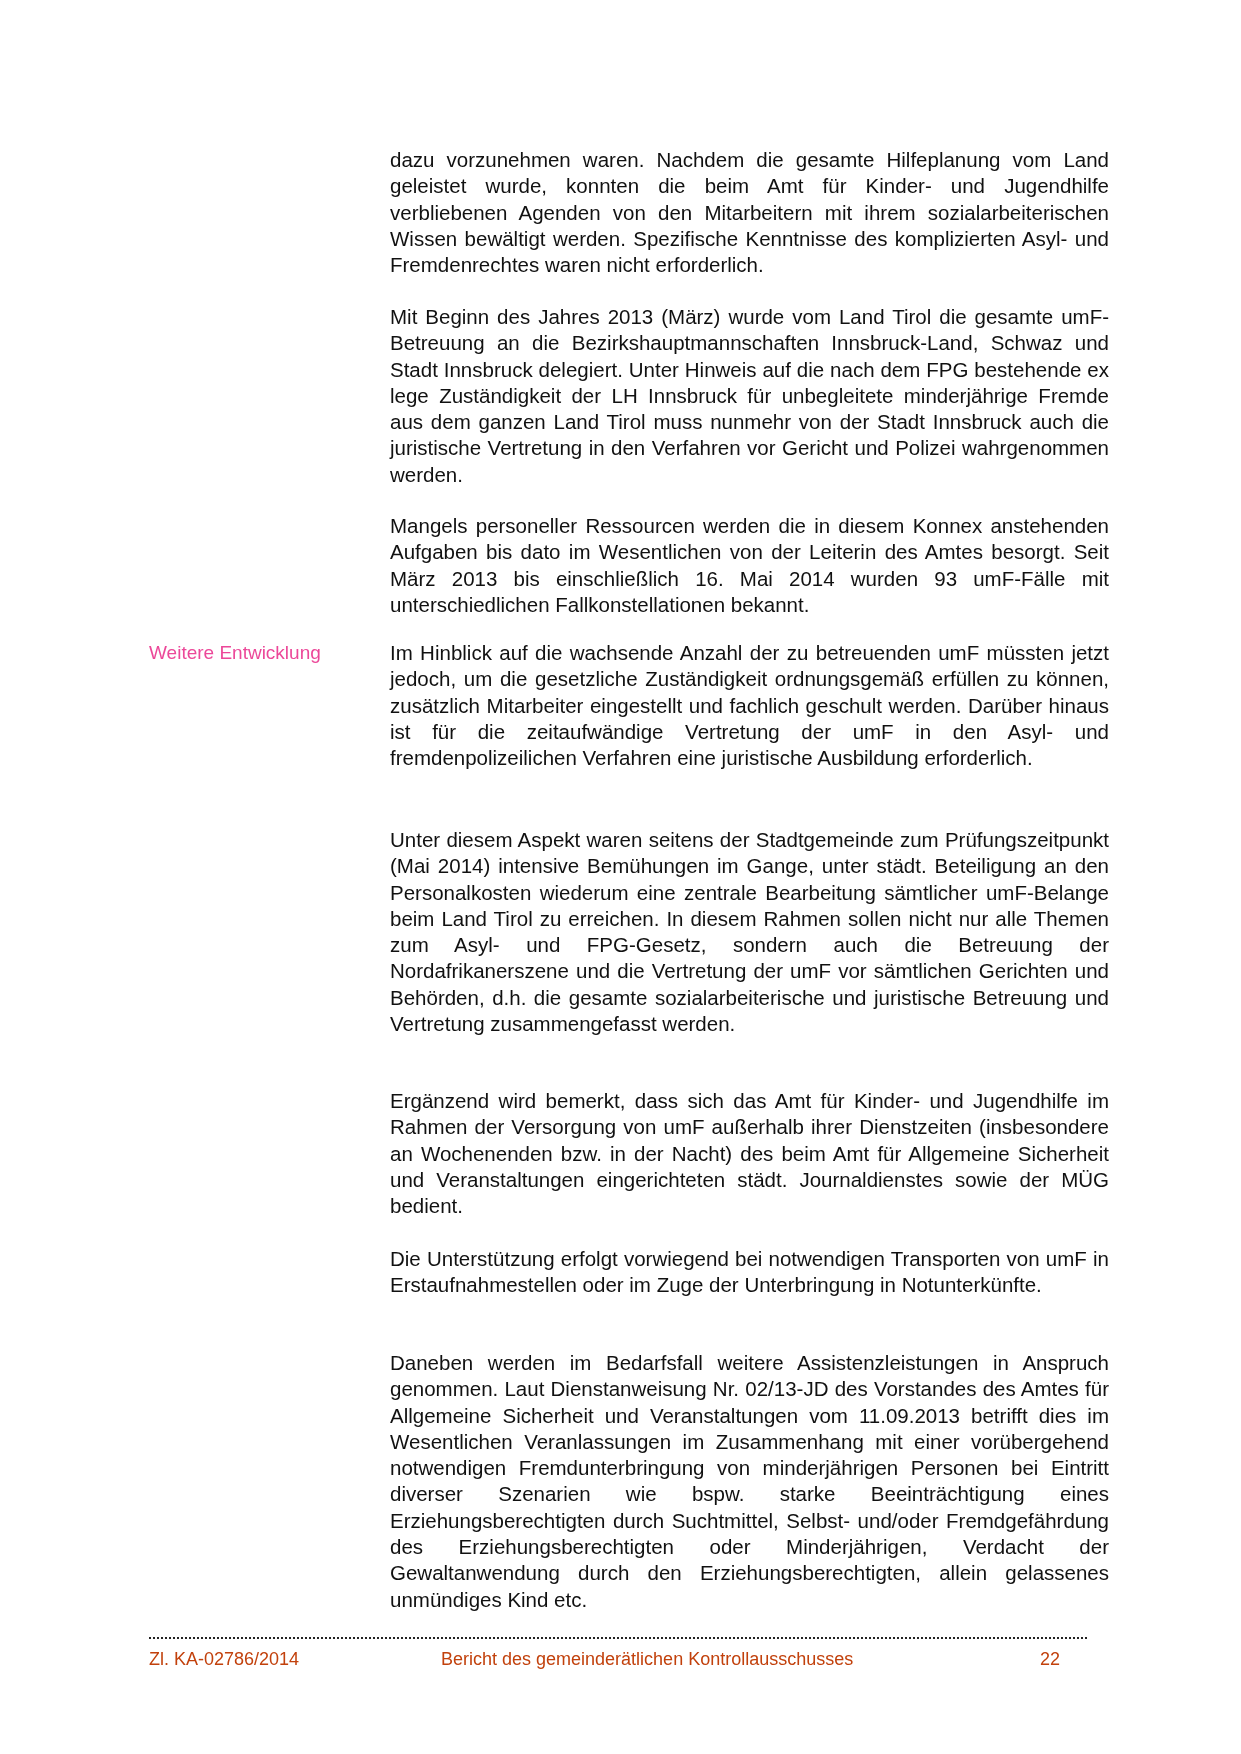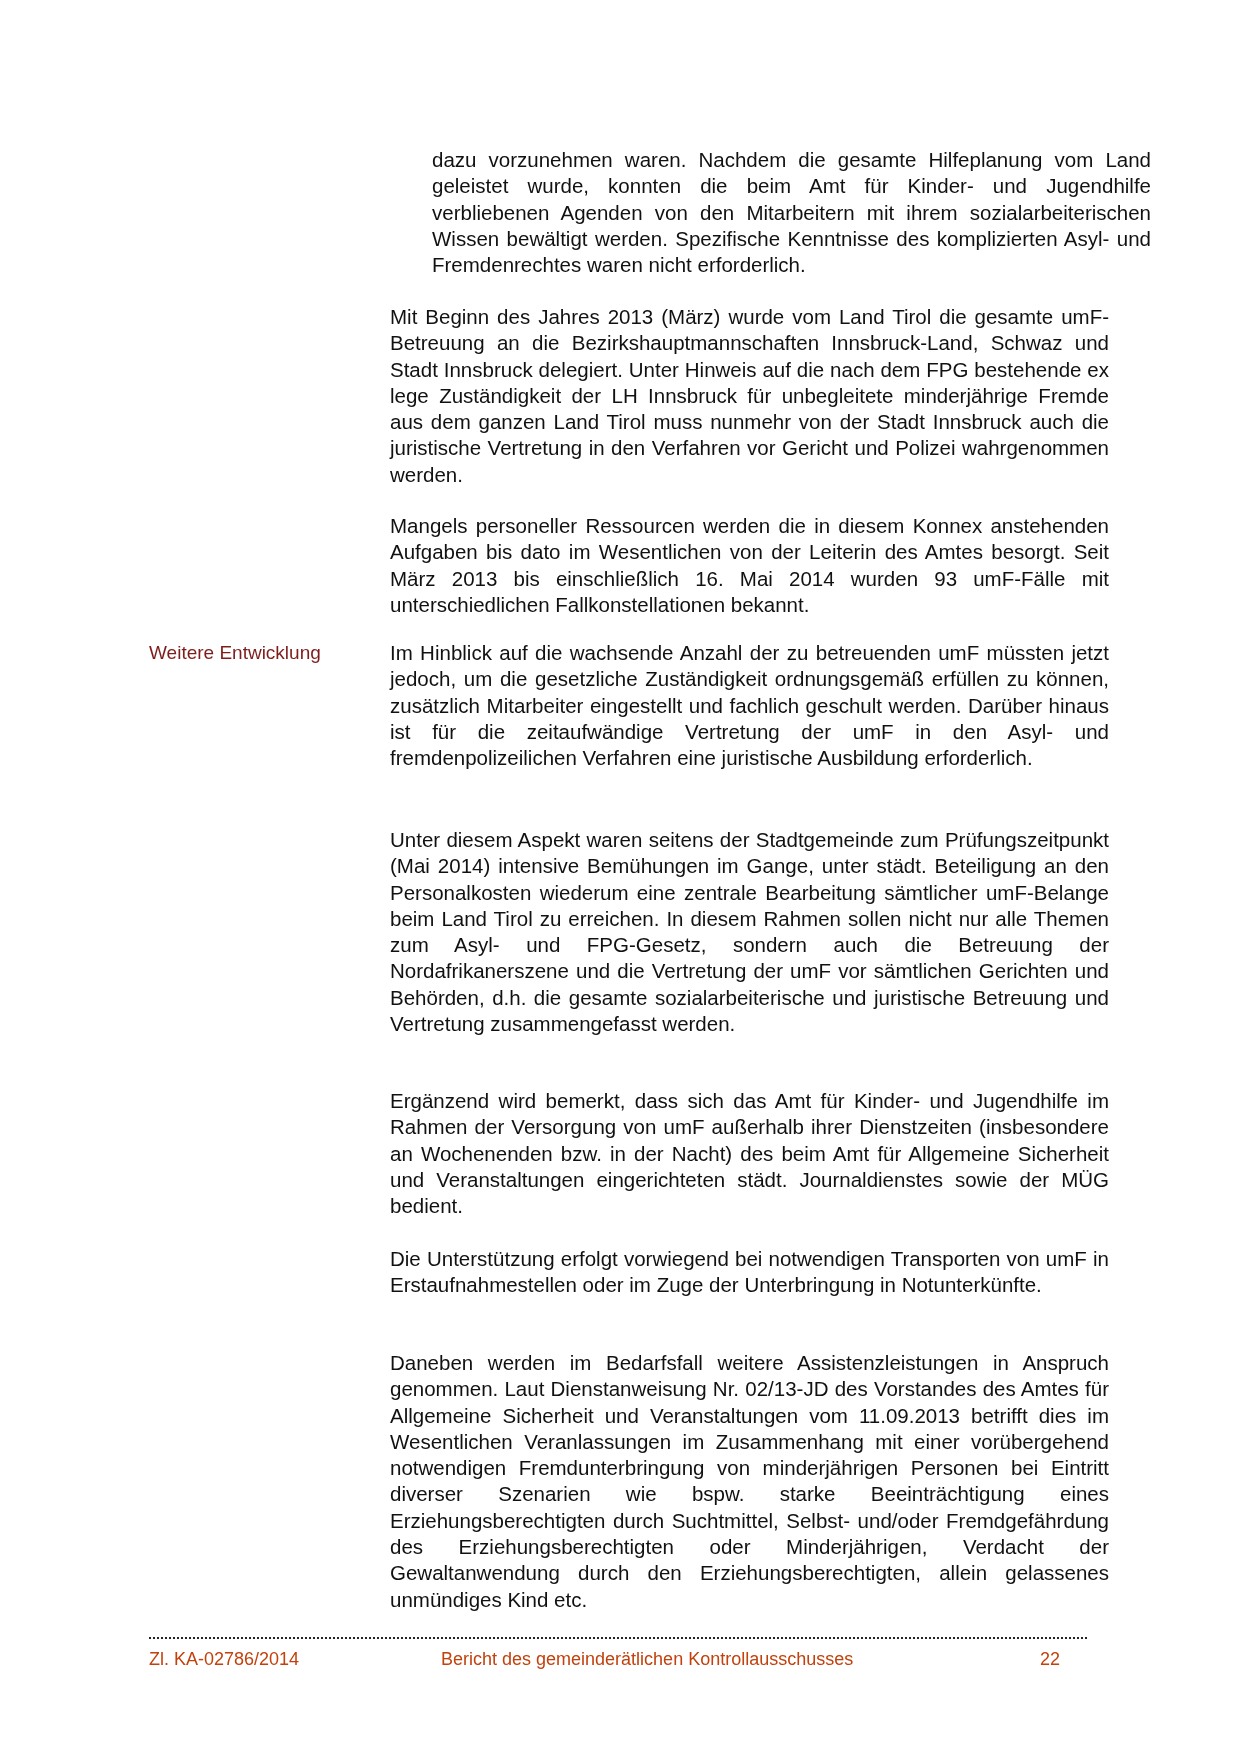--- a/index.html
+++ b/index.html
@@ -21,21 +21,21 @@
       top: 0;
       width: 1241px;
       height: 1754px;
     }
     .margin-note {
       position: absolute;
       left: 149px;
       width: 210px;
       font-size: 19px;
       line-height: 24px;
-      color: #7f1d1d;
+      color: #ec4899;
       margin: 0;
     }
     .para {
       position: absolute;
       left: 390px;
       width: 719px;
       font-size: 20.5px;
       line-height: 26.3px;
       text-align: justify;
       margin: 0;
@@ -58,21 +58,21 @@
     }
     .footer-left { left: 149px; }
     .footer-center { left: 441px; }
     .footer-right { left: 1040px; width: 47px; text-align: left; }
   </style>
 </head>
 <body>
 
 <div class="page">
 
-  <p class="para" style="top:147px;margin-left:42px;">dazu vorzunehmen waren. Nachdem die gesamte Hilfeplanung vom Land geleistet wurde, konnten die beim Amt für Kinder- und Jugendhil­fe verbliebenen Agenden von den Mitarbeitern mit ihrem sozialarbeite­rischen Wissen bewältigt werden. Spezifische Kenntnisse des kompli­zierten Asyl- und Fremdenrechtes waren nicht erforderlich.</p>
+  <p class="para" style="top:147px;">dazu vorzunehmen waren. Nachdem die gesamte Hilfeplanung vom Land geleistet wurde, konnten die beim Amt für Kinder- und Jugendhil­fe verbliebenen Agenden von den Mitarbeitern mit ihrem sozialarbeite­rischen Wissen bewältigt werden. Spezifische Kenntnisse des kompli­zierten Asyl- und Fremdenrechtes waren nicht erforderlich.</p>
 
   <p class="para" style="top:304px;">Mit Beginn des Jahres 2013 (März) wurde vom Land Tirol die gesamte umF-Betreuung an die Bezirkshauptmannschaften Innsbruck-Land, Schwaz und Stadt Innsbruck delegiert. Unter Hinweis auf die nach dem FPG bestehende ex lege Zuständigkeit der LH Innsbruck für unbeglei­tete minderjährige Fremde aus dem ganzen Land Tirol muss nunmehr von der Stadt Innsbruck auch die juristische Vertretung in den Verfah­ren vor Gericht und Polizei wahrgenommen werden.</p>
 
   <p class="para" style="top:513px;">Mangels personeller Ressourcen werden die in diesem Konnex anste­henden Aufgaben bis dato im Wesentlichen von der Leiterin des Amtes besorgt. Seit März 2013 bis einschließlich 16. Mai 2014 wurden 93 umF-Fälle mit unterschiedlichen Fallkonstellationen bekannt.</p>
 
   <p class="margin-note" style="top:641px;">Weitere Entwicklung</p>
   <p class="para" style="top:640px;">Im Hinblick auf die wachsende Anzahl der zu betreuenden umF müss­ten jetzt jedoch, um die gesetzliche Zuständigkeit ordnungsgemäß er­füllen zu können, zusätzlich Mitarbeiter eingestellt und fachlich ge­schult werden. Darüber hinaus ist für die zeitaufwändige Vertretung der umF in den Asyl- und fremdenpolizeilichen Verfahren eine juristische Ausbildung erforderlich.</p>
 
   <p class="para" style="top:827px;">Unter diesem Aspekt waren seitens der Stadtgemeinde zum Prüfungs­zeitpunkt (Mai 2014) intensive Bemühungen im Gange, unter städt. Beteiligung an den Personalkosten wiederum eine zentrale Bearbei­tung sämtlicher umF-Belange beim Land Tirol zu erreichen. In diesem Rahmen sollen nicht nur alle Themen zum Asyl- und FPG-Gesetz, sondern auch die Betreuung der Nordafrikanerszene und die Vertre­tung der umF vor sämtlichen Gerichten und Behörden, d.h. die gesam­te sozialarbeiterische und juristische Betreuung und Vertretung zu­sammengefasst werden.</p>
 

